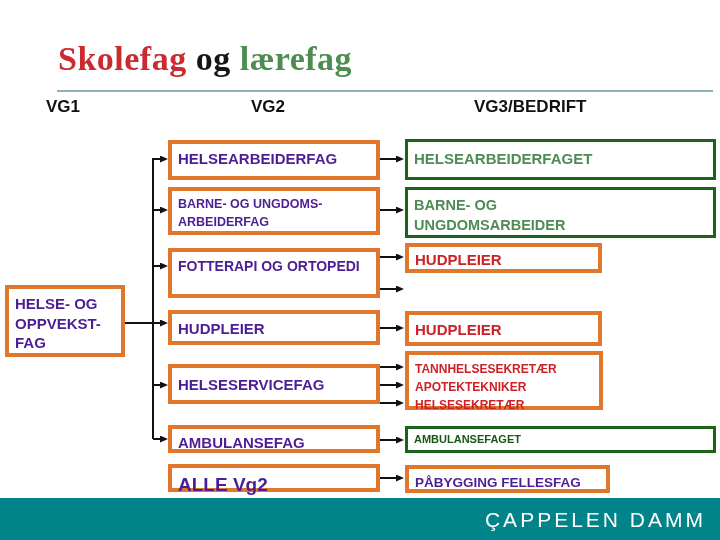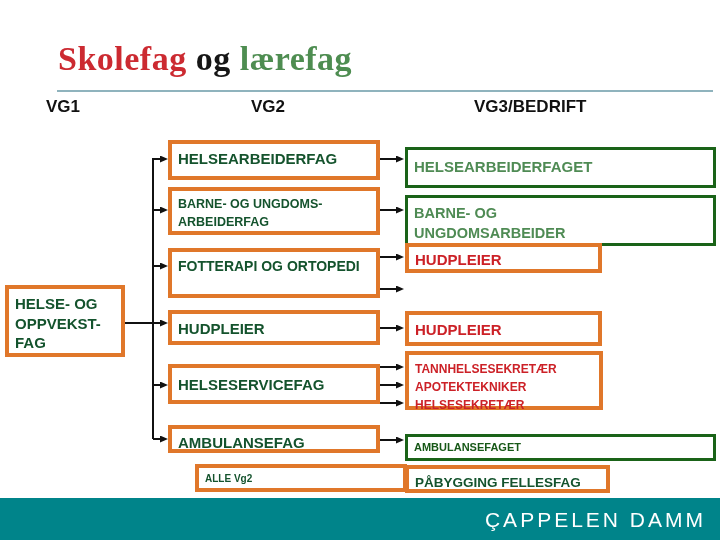--- a/index.html
+++ b/index.html
@@ -17,38 +17,38 @@
 
   
   .colhead{position:absolute;top:97px;font-size:17px;font-weight:bold;color:#111;}
   .colhead.vg1{left:46px;} .colhead.vg2{left:251px;} .colhead.vg3{left:474px;}
 
   
   .box{position:absolute;background:#fff;box-sizing:border-box;font-weight:bold;
        white-space:pre-line;line-height:1.32;padding:5px 6px;}
   .orange{border:4px solid var(--accent-orange,#e0772a);}
   .green{border:3px solid var(--accent-green,#1a6318);}
-  .tx-black{color:#14532d;}
+  .tx-black{color:#4c1d95;}
   .tx-red{color:var(--text-red,#cc2127);}
   .tx-green-med{color:var(--text-green-medium,#4f8b54);}
   .tx-green-dark{color:var(--text-green-dark,#175817);}
 
   .vg1box{left:5px;top:285px;width:120px;height:72px;font-size:15px;line-height:1.3;}
 
   .m{left:168px;width:212px;}
   .m1{top:140px;height:40px;font-size:15px;}
   .m2{top:187px;height:48px;font-size:12.5px;line-height:1.42;}
   .m3{top:248px;height:50px;font-size:14px;}
   .m4{top:310px;height:35px;font-size:15px;}
   .m5{top:364px;height:40px;font-size:15px;padding-top:7px;}
   .m6{top:425px;height:28px;font-size:15px;padding-top:4px;}
-  .m7{top:464px;height:28px;font-size:10px;padding-top:4px;margin-left:27px;}
+  .m7{top:464px;height:28px;font-size:19px;padding-top:4px;}
 
   .r{left:405px;}
-  .rw{width:311px;margin-top:8px;}
+  .rw{width:311px;}
   .rn{width:197px;}
   .r1{top:139px;height:41px;font-size:15px;padding-top:7px;}
   .r2{top:187px;height:51px;font-size:14.5px;line-height:1.4;}
   .r3{top:243px;height:30px;font-size:15px;padding-top:3px;}
   .r4{top:276px;height:28px;font-size:15px;padding-top:4px;}
   .r5{top:311px;height:35px;font-size:15px;}
   .r6{top:351px;height:59px;width:198px;font-size:12px;line-height:1.5;}
   .r7{top:426px;height:27px;font-size:11px;padding-top:3px;}
   .r8{top:465px;height:28px;width:205px;font-size:13.5px;padding-top:5px;}
 

